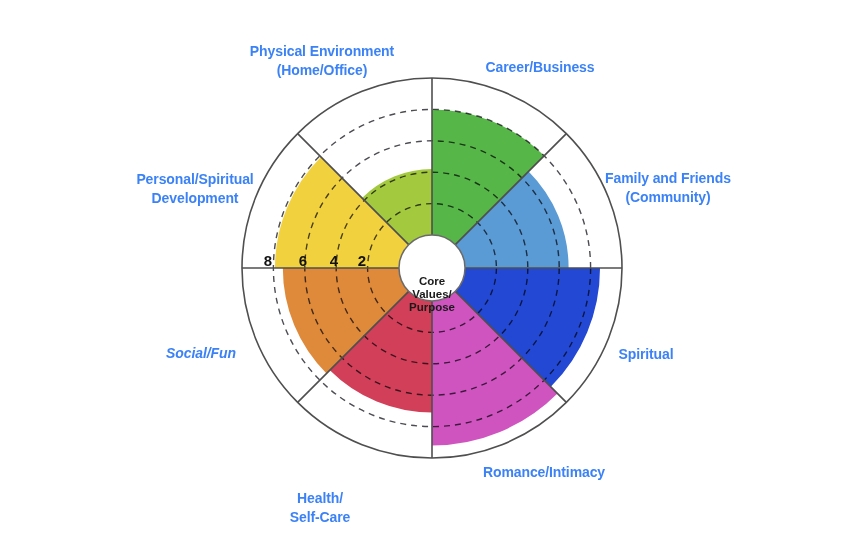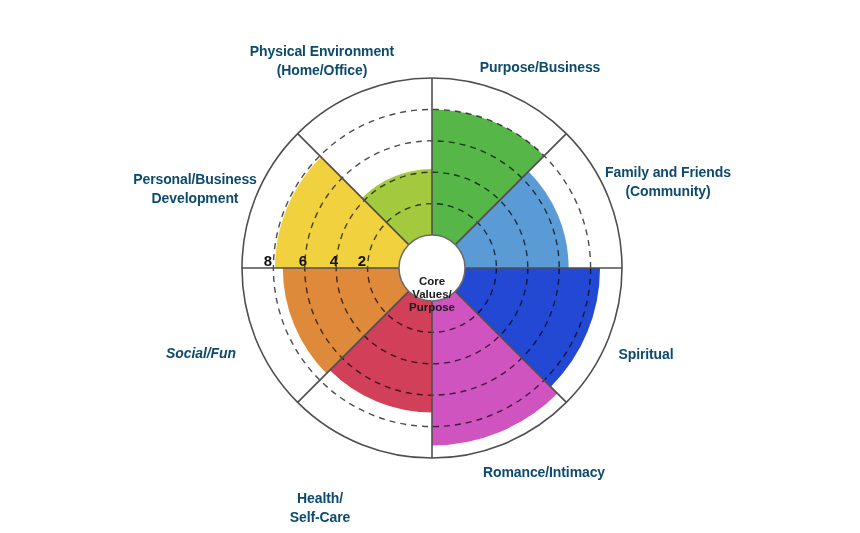--- a/index.html
+++ b/index.html
@@ -3,21 +3,21 @@
 <meta charset="utf-8">
 <style>
   html,body{margin:0;padding:0;background:#ffffff;}
   #canvas{
     position:relative;width:860px;height:533px;background:#ffffff;overflow:hidden;
     font-family:"Liberation Sans",sans-serif;
   }
   svg{position:absolute;left:0;top:0;}
   .seg-label{
     position:absolute;transform:translate(-50%,-50%);
-    font-weight:bold;font-size:14px;line-height:19px;color:#0c4a6e;
+    font-weight:bold;font-size:14px;line-height:19px;color:#3b82f6;
     white-space:pre-line;text-align:center;letter-spacing:-0.1px;
   }
   .tick{
     position:absolute;transform:translate(-50%,-50%);
     font-weight:bold;font-size:15px;color:#111111;
   }
   .hub-label{
     position:absolute;left:432px;top:268px;transform:translate(-50%,-50%);
     font-weight:bold;font-size:11.5px;line-height:13px;color:#1a1a1a;
     white-space:pre-line;text-align:center;margin-top:26px;
@@ -62,26 +62,26 @@
 
   <div class="hub-label">Core
 Values/
 Purpose</div>
 
   <span class="tick" style="left:268px;top:260px;">8</span>
   <span class="tick" style="left:303px;top:260px;">6</span>
   <span class="tick" style="left:334px;top:260px;">4</span>
   <span class="tick" style="left:362px;top:260px;">2</span>
 
-  <div class="seg-label" style="left:540px;top:67px;">Purpose/Business</div>
-  <div class="seg-label" style="left:668px;top:182px;">Family and Friends
+  <div class="seg-label" style="left:540px;top:67px;">Career/Business</div>
+  <div class="seg-label" style="left:668px;top:188px;">Family and Friends
 (Community)</div>
   <div class="seg-label" style="left:646px;top:354px;">Spiritual</div>
   <div class="seg-label" style="left:544px;top:472px;">Romance/Intimacy</div>
   <div class="seg-label" style="left:320px;top:481px;margin-top:27px;">Health/
 Self-Care</div>
   <div class="seg-label" style="left:201px;top:353px;font-style:italic;">Social/Fun</div>
-  <div class="seg-label" style="left:195px;top:189px;">Personal/Business
+  <div class="seg-label" style="left:195px;top:189px;">Personal/Spiritual
 Development</div>
   <div class="seg-label" style="left:322px;top:61px;">Physical Environment
 (Home/Office)</div>
 
 </div>
 
 </body></html>

